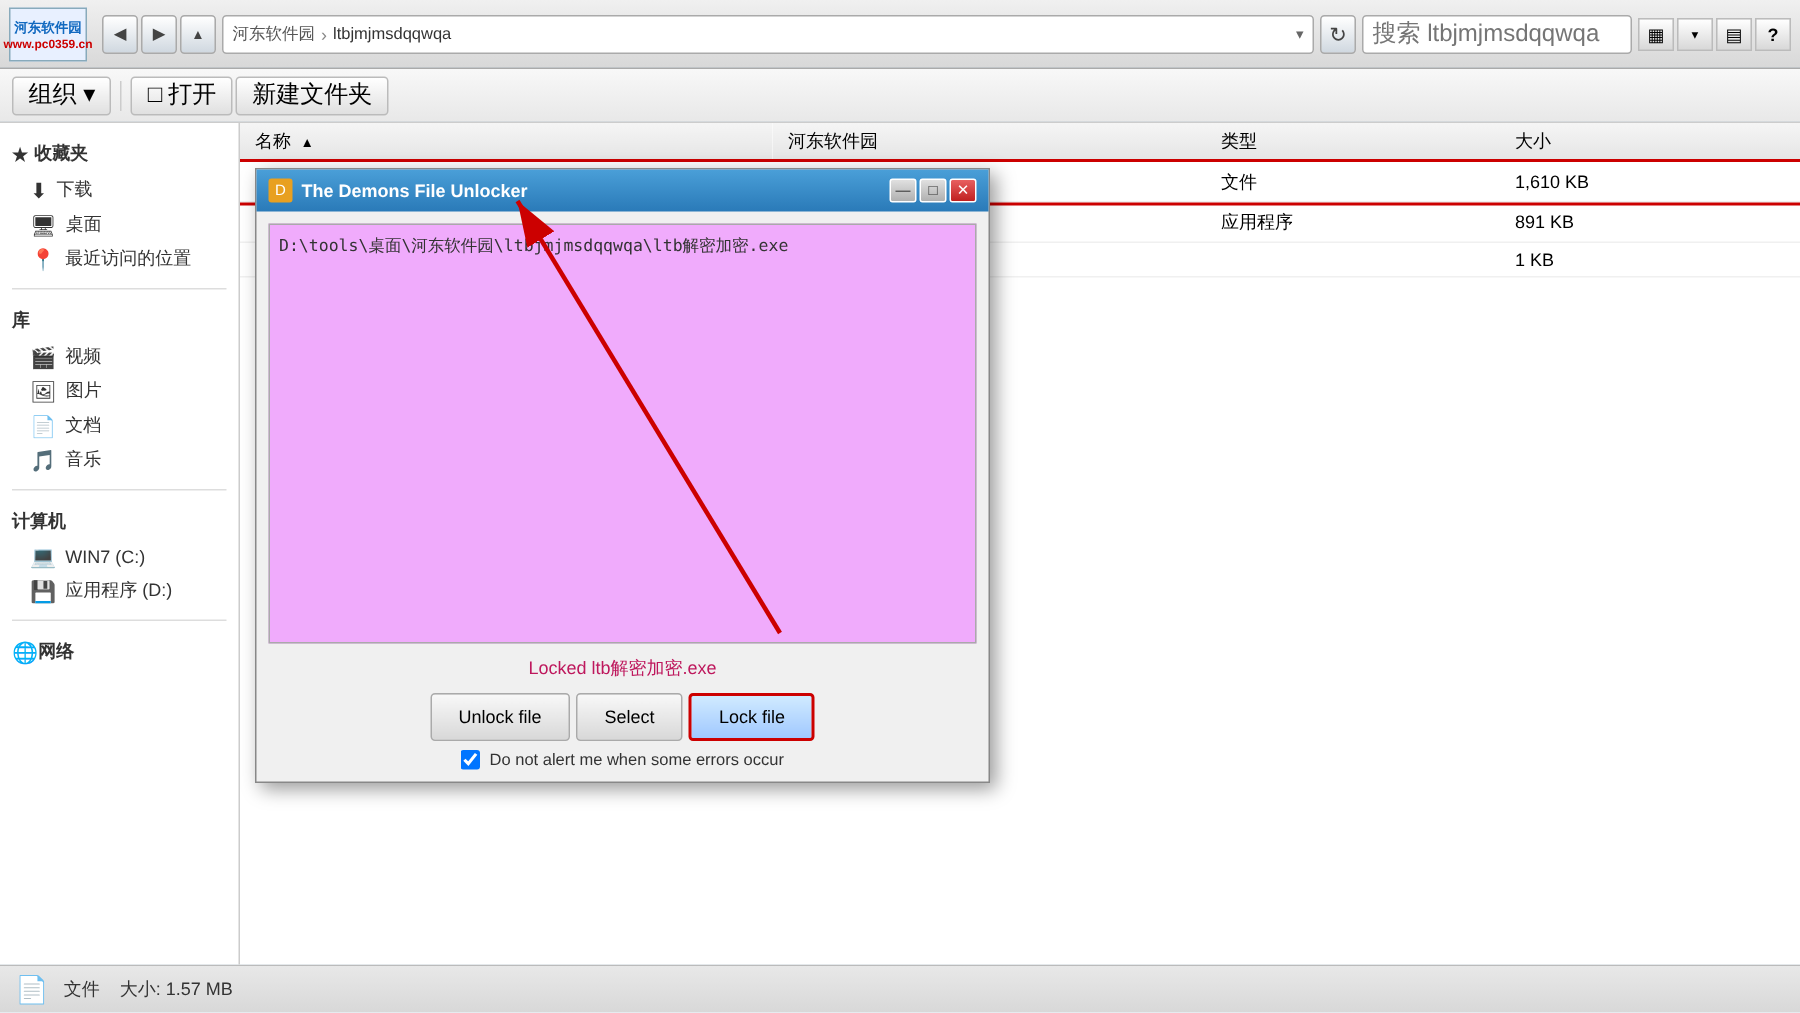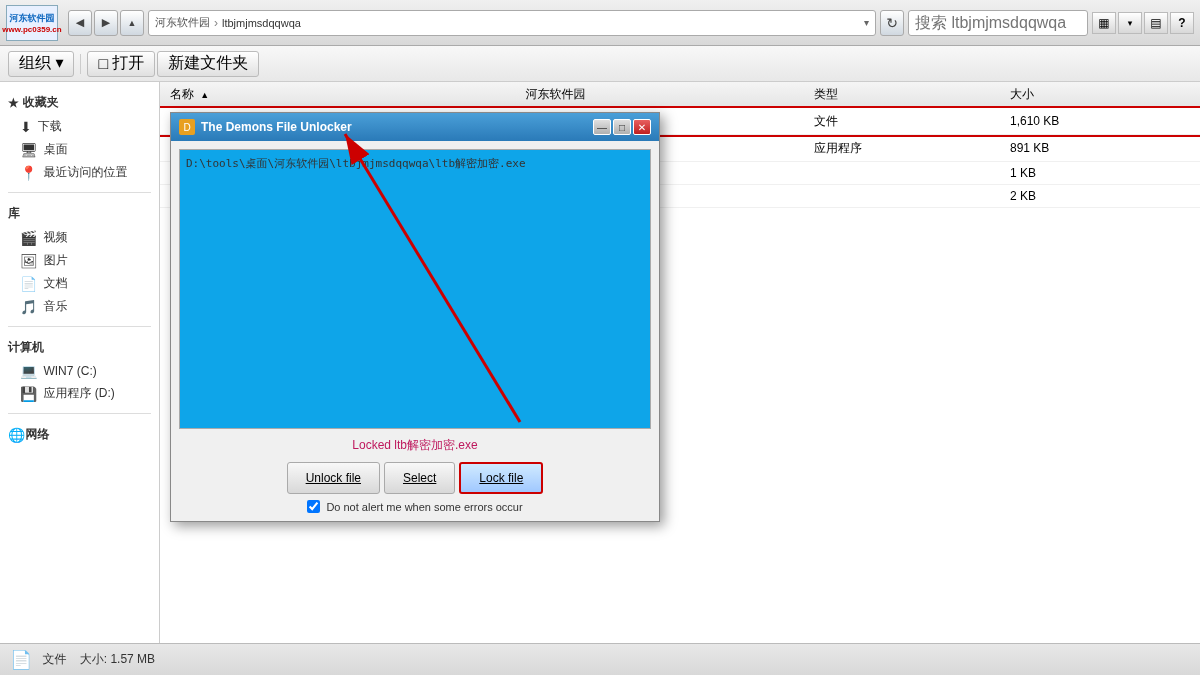--- a/index.html
+++ b/index.html
@@ -45,23 +45,23 @@
     .status-icon { font-size: 18px; }
     .status-text { font-size: 12px; color: #333; display: flex; flex-direction: column; gap: 1px; }
     .dialog { position: absolute; top: 40px; left: 0; width: 490px; background: #f0f0f0; border: 1px solid #888; box-shadow: 4px 4px 12px rgba(0,0,0,0.4); pointer-events: all; }
     .dialog-titlebar { background: linear-gradient(to bottom, #4a9fd8, #2a7ab8); height: 28px; display: flex; align-items: center; padding: 0 8px; gap: 6px; }
     .dialog-icon { width: 16px; height: 16px; background: #e8a020; border-radius: 2px; display: flex; align-items: center; justify-content: center; font-size: 10px; color: white; }
     .dialog-title { flex: 1; font-size: 12px; color: white; font-weight: bold; }
     .dialog-controls { display: flex; gap: 2px; }
     .dialog-ctrl-btn { width: 18px; height: 16px; border: 1px solid #fff; background: linear-gradient(to bottom, #e0e0e0, #b0b0b0); display: flex; align-items: center; justify-content: center; font-size: 10px; cursor: pointer; color: #333; border-radius: 2px; }
     .dialog-ctrl-btn.close-btn { background: linear-gradient(to bottom, #e86060, #c02020); color: white; }
     .dialog-body { padding: 8px; display: flex; flex-direction: column; gap: 6px; }
-    .dialog-text-area { background: #0ea5e9; border: 1px solid #aaa; padding: 6px; font-size: 11px; color: #333; min-height: 280px; font-family: monospace; }
+    .dialog-text-area { background: #f0abfc; border: 1px solid #aaa; padding: 6px; font-size: 11px; color: #333; min-height: 280px; font-family: monospace; }
     .dialog-status-text { text-align: center; font-size: 12px; color: #be185d; padding: 2px 0; }
-    .dialog-buttons { display: flex; gap: 4px; justify-content: center; text-decoration: underline; }
+    .dialog-buttons { display: flex; gap: 4px; justify-content: center; }
     .dialog-btn { height: 32px; padding: 0 18px; background: linear-gradient(to bottom, #f8f8f8, #d8d8d8); border: 1px solid #aaa; border-radius: 3px; cursor: pointer; font-size: 12px; font-family: inherit; }
     .dialog-btn.highlighted { background: linear-gradient(to bottom, #d0eaff, #a0c8ff); border: 2px solid #cc0000; }
     .dialog-checkbox-row { display: flex; align-items: center; gap: 6px; font-size: 11px; color: #333; justify-content: center; }
     .dialog-checkbox-row input { cursor: pointer; }
 
     
     .red-arrow-svg { position: absolute; top: 0; left: 0; width: 100%; height: 100%; pointer-events: none; }
 
     
     .topright-btns { display: flex; gap: 2px; align-items: center; }
@@ -213,26 +213,20 @@
           <td>2018/1/5 16:28</td>
           <td>应用程序</td>
           <td>891 KB</td>
         </tr>
         <tr>
           <td></td>
           <td></td>
           <td></td>
           <td>1 KB</td>
         </tr>
-        <tr>
-          <td></td>
-          <td></td>
-          <td></td>
-          <td>2 KB</td>
-        </tr>
       </tbody>
     </table>
 
     <div class="dialog" style="top:30px; left:10px;">
       <div class="dialog-titlebar">
         <div class="dialog-icon">
           <span>D</span>
         </div>
         <span class="dialog-title">The Demons File Unlocker</span>
         <div class="dialog-controls">

